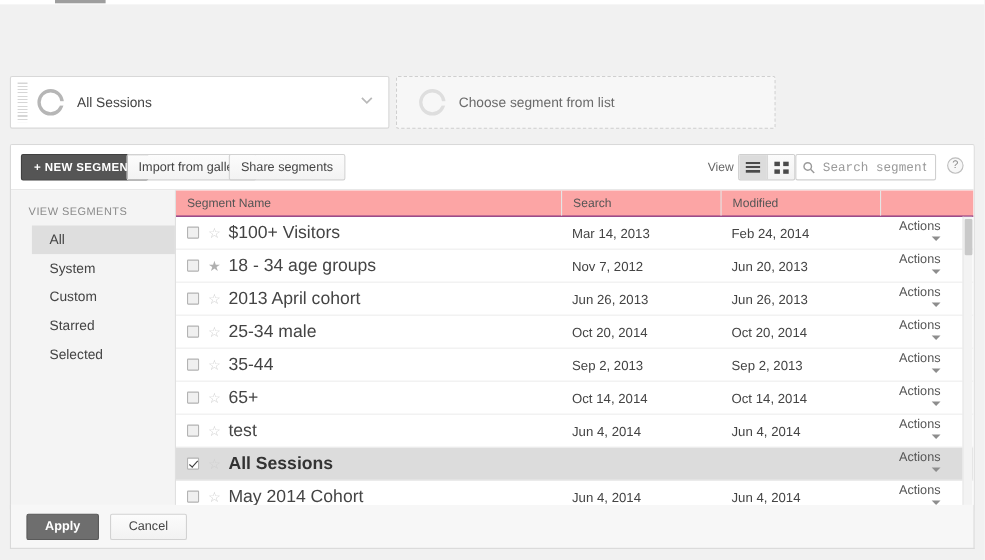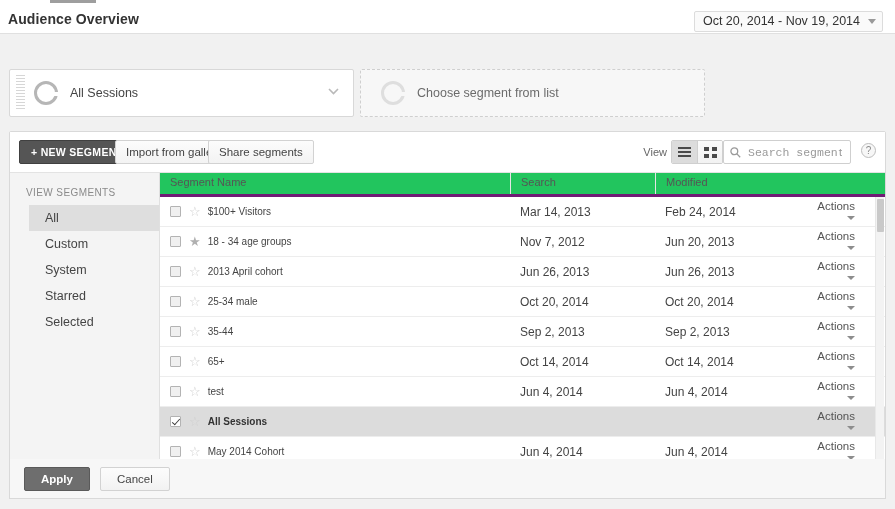--- a/index.html
+++ b/index.html
@@ -146,21 +146,21 @@
     padding: 4px 0 7px 16px;
   }
   .side-item {
     height: 26px; line-height: 26px; padding-left: 16px;
     font-size: 12.5px; color: #444; cursor: pointer; margin-left: 19px;
   }
   .side-item.sel { background: #dedede; }
 
   .table-wrap { position: relative; flex: 1 1 auto; overflow: hidden; background: #fff; }
 
-  .thead { display: flex; height: 24px; background: #22c55e; border-bottom: 3px solid #701a75; align-items: flex-end; }
+  .thead { display: flex; height: 24px; background: #fca5a5; border-bottom: 1px solid #701a75; }
   .th { font-size: 11px; color: #555; line-height: 24px; padding-left: 10px; }
   .th.c-name { width: 350px; }
   .th.c-created { width: 145px; border-left: 1px solid #e5e5e5; }
   .th.c-modified { width: 145px; border-left: 1px solid #e5e5e5; }
   .th.c-actions { flex: 1; border-left: 1px solid #e5e5e5; }
 
   .rows { position: relative; height: 268px; overflow: hidden; }
   .row { display: flex; align-items: center; height: 30px; border-bottom: 1px solid #ededed; }
   .row.sel { background: #dcdcdc; }
   .cell { font-size: 12px; color: #444; padding-left: 10px; }
@@ -180,21 +180,21 @@
     position: relative; cursor: pointer;
   }
   .cbx.on { background: #fff; }
   .cbx.on::after {
     content: ""; position: absolute; left: 3px; top: 0px;
     width: 3px; height: 7px; border: solid #3c3c3c; border-width: 0 1.5px 1.5px 0;
     transform: rotate(42deg);
   }
   .star { margin: 0 7px 0 8px; font-size: 13px; line-height: 1; color: #cfcfcf; cursor: pointer; }
   .star.on { color: #b0b0b0; }
-  .seg-name { font-size: 10px; color: #444; }
+  .seg-name { font-size: 16px; color: #444; }
   .row.sel .seg-name { font-weight: bold; color: #333; }
 
   .vscroll {
     position: absolute; right: 1px; top: 24px; width: 9px; height: 268px; background: #f3f3f3;
     border-left: 1px solid #e8e8e8; cursor: pointer;
   }
   .vthumb { position: absolute; left: 1px; top: 2px; width: 7px; height: 33px; background: #c9c9c9; border-radius: 1px; }
 
   
   .footer {
@@ -209,27 +209,20 @@
 </style>
 </head>
 <body>
 
 <div id="app">
 
   <div class="top-strip">
     <div class="tab-remnant"></div>
   </div>
 
-  <div class="header">
-    <div class="page-title">Audience Overview</div>
-    <div class="date-range">
-      <span>Oct 20, 2014 - Nov 19, 2014</span>
-      <span class="caret"></span>
-    </div>
-  </div>
 
   <div class="segment-bar">
     <div class="seg-pill active">
       <span class="grip"></span>
       <span class="donut"></span>
       <span class="seg-label">All Sessions</span>
       <span class="pill-caret">
         <svg width="11" height="7" viewBox="0 0 11 7">
             <path d="M1 1 L5.5 5.5 L10 1" stroke="#b9b9b9" stroke-width="1.6" fill="none"></path>
           </svg>
@@ -273,22 +266,22 @@
 
       <div class="help-icon">?</div>
     </div>
 
     <div class="panel-body">
 
       <div class="sidebar">
         <div class="sidebar-title">VIEW SEGMENTS</div>
         <div id="side-list">
             <div class="side-item sel"><span>All</span></div>
+            <div class="side-item"><span>System</span></div>
             <div class="side-item"><span>Custom</span></div>
-            <div class="side-item"><span>System</span></div>
             <div class="side-item"><span>Starred</span></div>
             <div class="side-item"><span>Selected</span></div>
           </div>
       </div>
 
       <div class="table-wrap">
         <div class="thead">
           <div class="th c-name">Segment Name</div>
           <div class="th c-created">Search</div>
           <div class="th c-modified">Modified</div>

